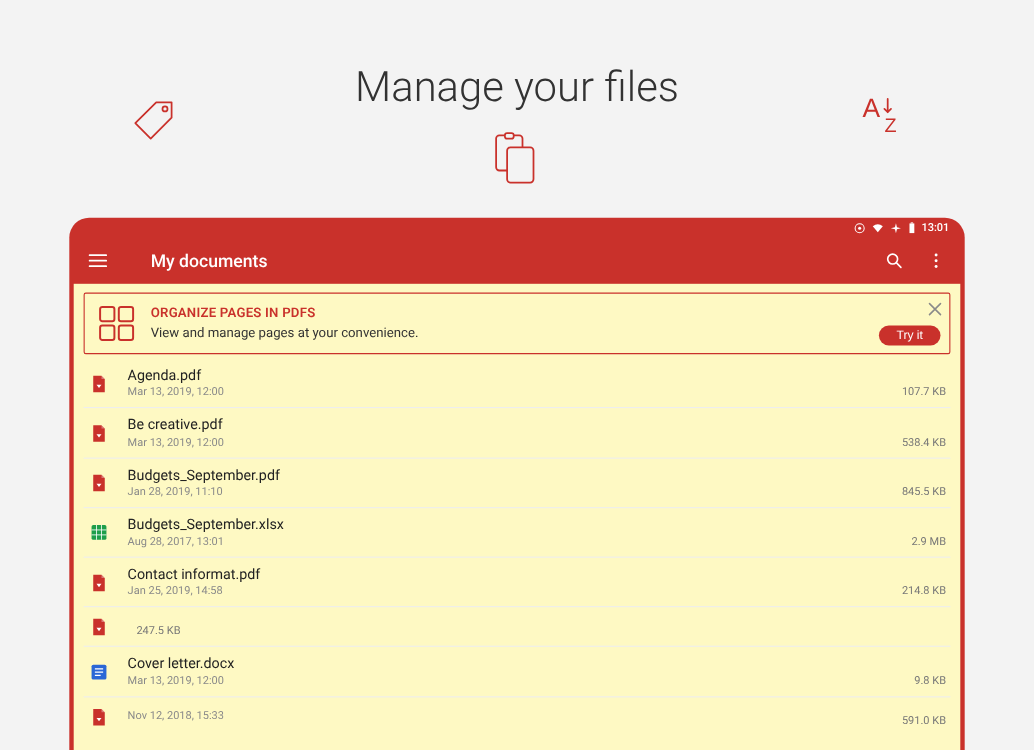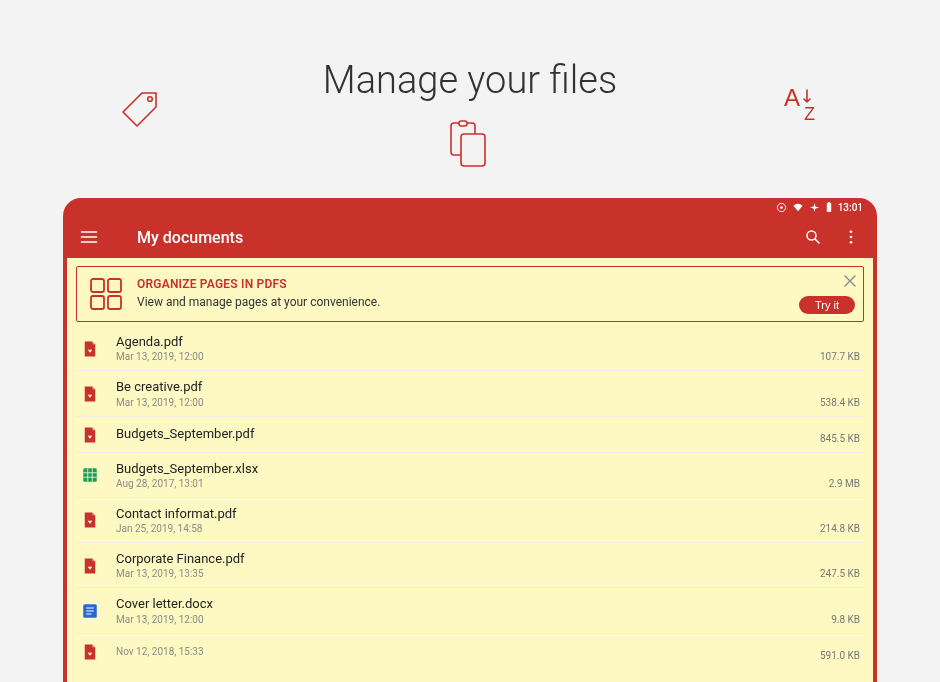--- a/index.html
+++ b/index.html
@@ -301,20 +301,21 @@
         <div class="file-row">
           <div class="file-icon">
             <svg viewBox="0 0 24 24" width="18" height="18">
               <path d="M5 2h10l4 4v16H5z" fill="#c9312b"></path>
               <path d="M15 2v4h4" fill="#fff" opacity="0.35"></path>
               <path d="M9 13h6l-3 4z" fill="#fff"></path>
             </svg>
           </div>
           <div class="file-meta">
             <div class="file-name">Budgets_September.pdf</div>
+            <div class="file-date">Jan 28, 2019, 11:10</div>
           </div>
           <div class="file-size">845.5 KB</div>
         </div>
         <div class="file-row">
           <div class="file-icon">
             <svg viewBox="0 0 24 24" width="18" height="18">
               <rect x="3" y="3" width="18" height="18" rx="2" fill="#1e9e4a"></rect>
               <path d="M3 9h18M3 15h18M9 3v18M15 3v18" stroke="#fff" stroke-width="1"></path>
             </svg>
           </div>
@@ -339,24 +340,20 @@
           <div class="file-size">214.8 KB</div>
         </div>
         <div class="file-row">
           <div class="file-icon">
             <svg viewBox="0 0 24 24" width="18" height="18">
               <path d="M5 2h10l4 4v16H5z" fill="#c9312b"></path>
               <path d="M15 2v4h4" fill="#fff" opacity="0.35"></path>
               <path d="M9 13h6l-3 4z" fill="#fff"></path>
             </svg>
           </div>
-          <div class="file-meta">
-            <div class="file-name">Corporate Finance.pdf</div>
-            <div class="file-date">Mar 13, 2019, 13:35</div>
-          </div>
           <div class="file-size">247.5 KB</div>
         </div>
         <div class="file-row">
           <div class="file-icon">
             <svg viewBox="0 0 24 24" width="18" height="18">
               <rect x="3" y="3" width="18" height="18" rx="2" fill="#2a67d6"></rect>
               <path d="M7 8h10M7 12h10M7 16h7" stroke="#fff" stroke-width="1.6"></path>
             </svg>
           </div>
           <div class="file-meta">

